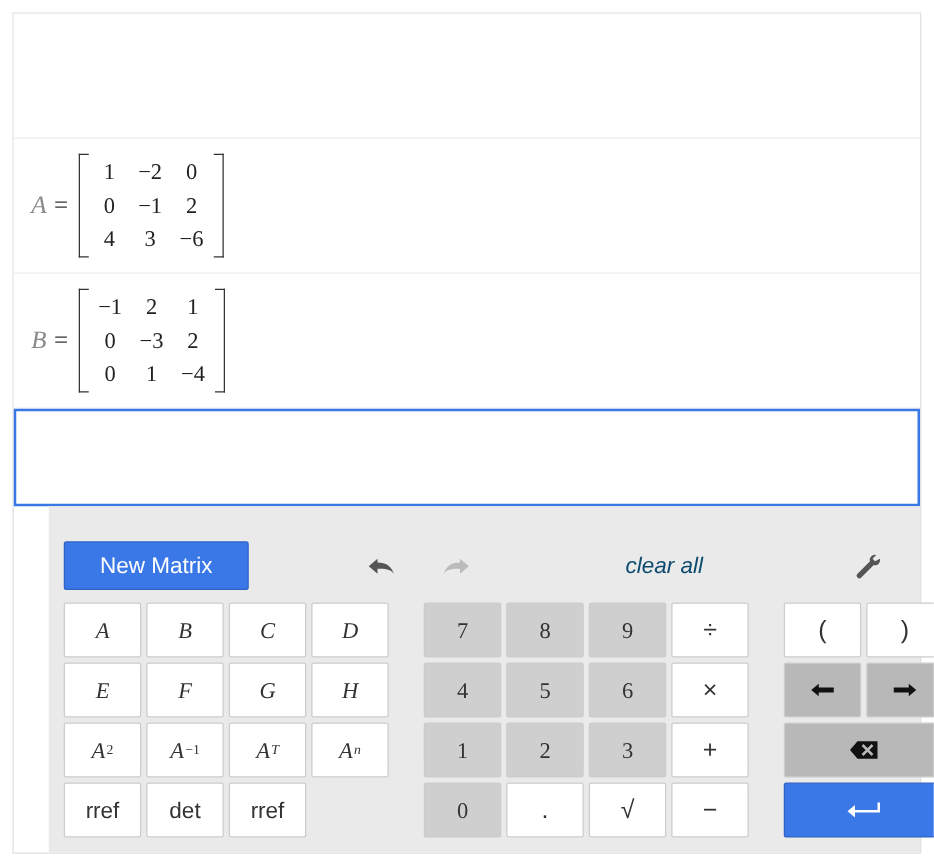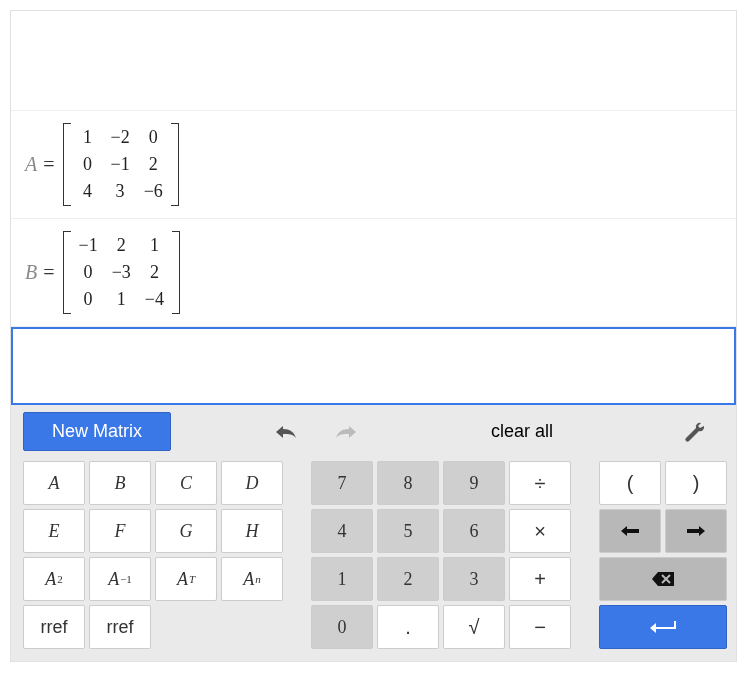--- a/index.html
+++ b/index.html
@@ -70,21 +70,22 @@
   color: #222;
 }
 .matrix-grid span { text-align: center; min-width: 18px; }
 .active-row {
   height: 78px;
   border: 2px solid #3b78e7;
   background: #fff;
 }
 .keypad {
   background: #eaeaea;
-  padding: 3px 12px 12px 12px;
+  padding: 24px 12px 12px 12px;
+  margin-left: 28px;
 }
 .toolbar {
   display: flex;
   align-items: center;
   padding: 4px 0 10px 0;
 }
 .btn-new {
   background: #3b78e7;
   color: #fff;
   border: 1px solid #2f63c4;
@@ -97,24 +98,25 @@
 .tool-icon {
   color: #888;
   font-size: 22px;
   padding: 0 18px;
   cursor: pointer;
   display: flex;
   align-items: center;
 }
 .tool-icon.enabled { color: #555; }
 .clear-all {
-  color: #000000;
+  color: #0c4a6e;
   font-size: 18px;
   padding: 0 30px;
   cursor: pointer;
+  font-style: italic;
 }
 .key-rows {
   display: flex;
   gap: 28px;
 }
 .key-group { display: grid; gap: 4px; }
 .group-vars { grid-template-columns: repeat(4, 62px); grid-auto-rows: 44px; }
 .group-nums { grid-template-columns: repeat(4, 62px); grid-auto-rows: 44px; }
 .group-misc { grid-template-columns: repeat(2, 62px); grid-auto-rows: 44px; }
 .key {
@@ -238,20 +240,21 @@
           </div>
         <div class="key">
             <span>A</span>
             <span class="sup ital">T</span>
           </div>
         <div class="key">
             <span>A</span>
             <span class="sup ital">n</span>
           </div>
         <div class="key upright">rref</div>
+        <div class="key upright">det</div>
         <div class="key upright">rref</div>
         <div class="key empty"></div>
       </div>
 
       <div class="key-group group-nums">
         <div class="key gray">7</div>
         <div class="key gray">8</div>
         <div class="key gray">9</div>
         <div class="key op">÷</div>
         <div class="key gray">4</div>

